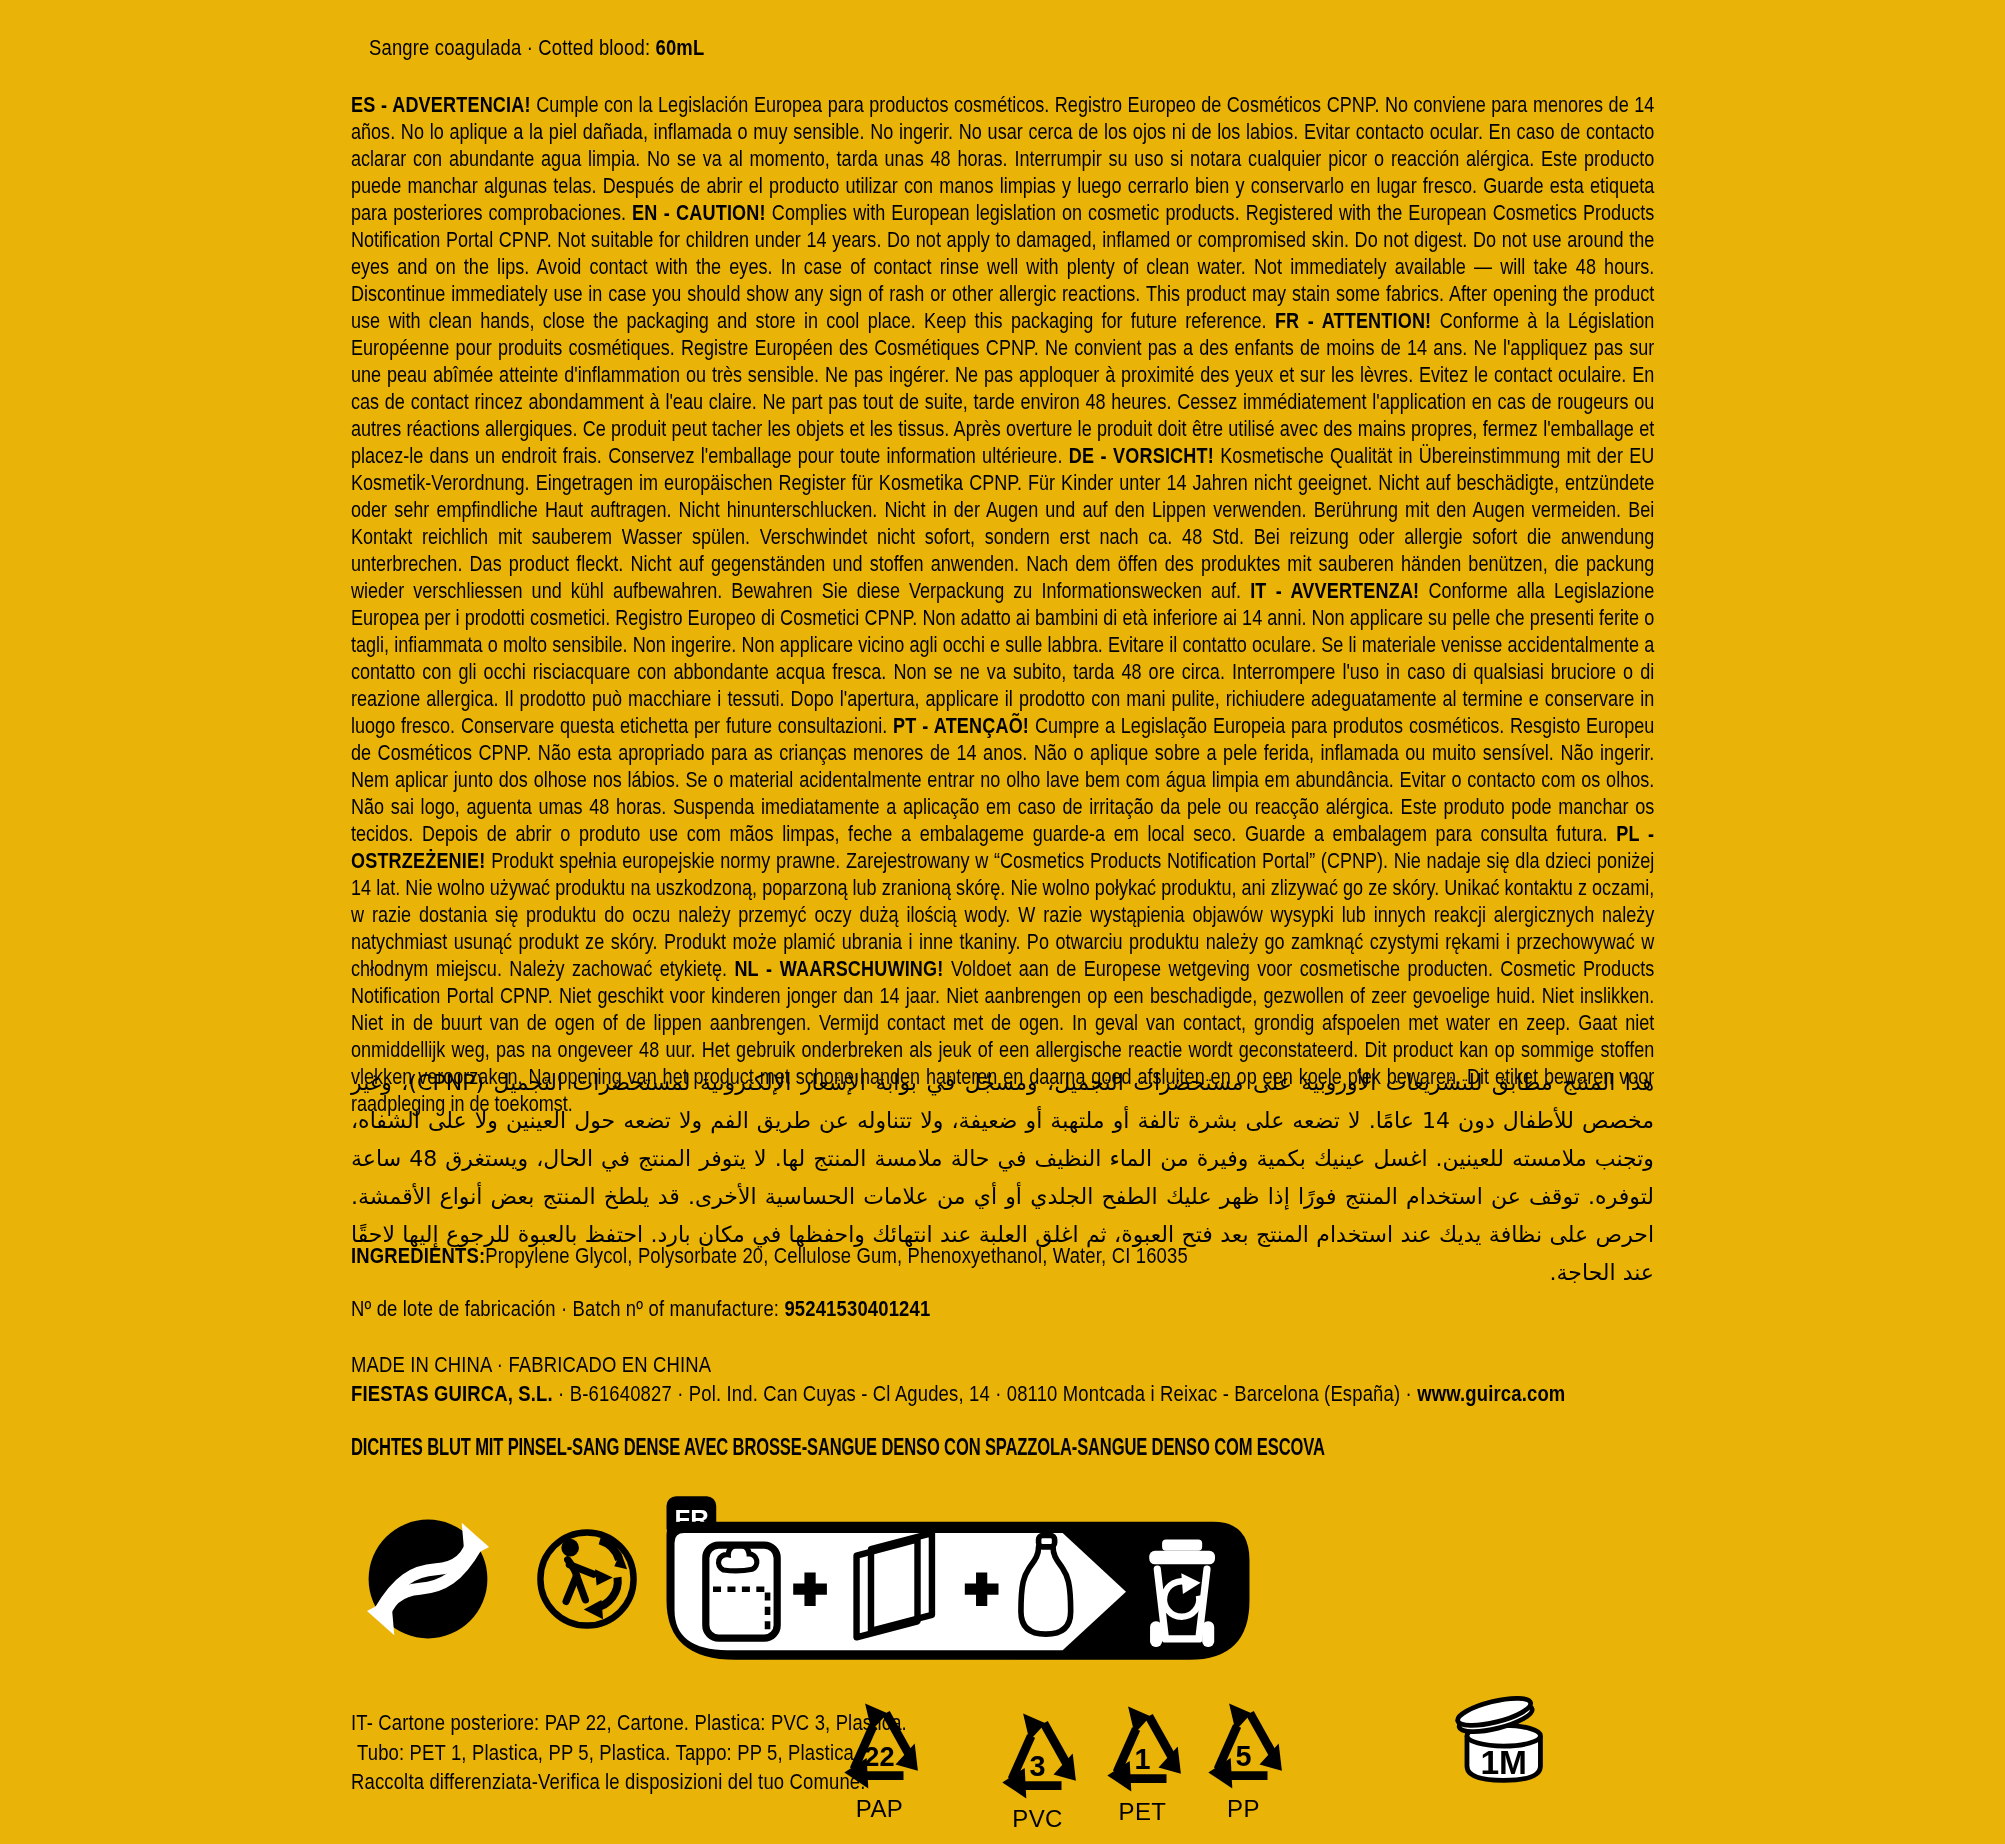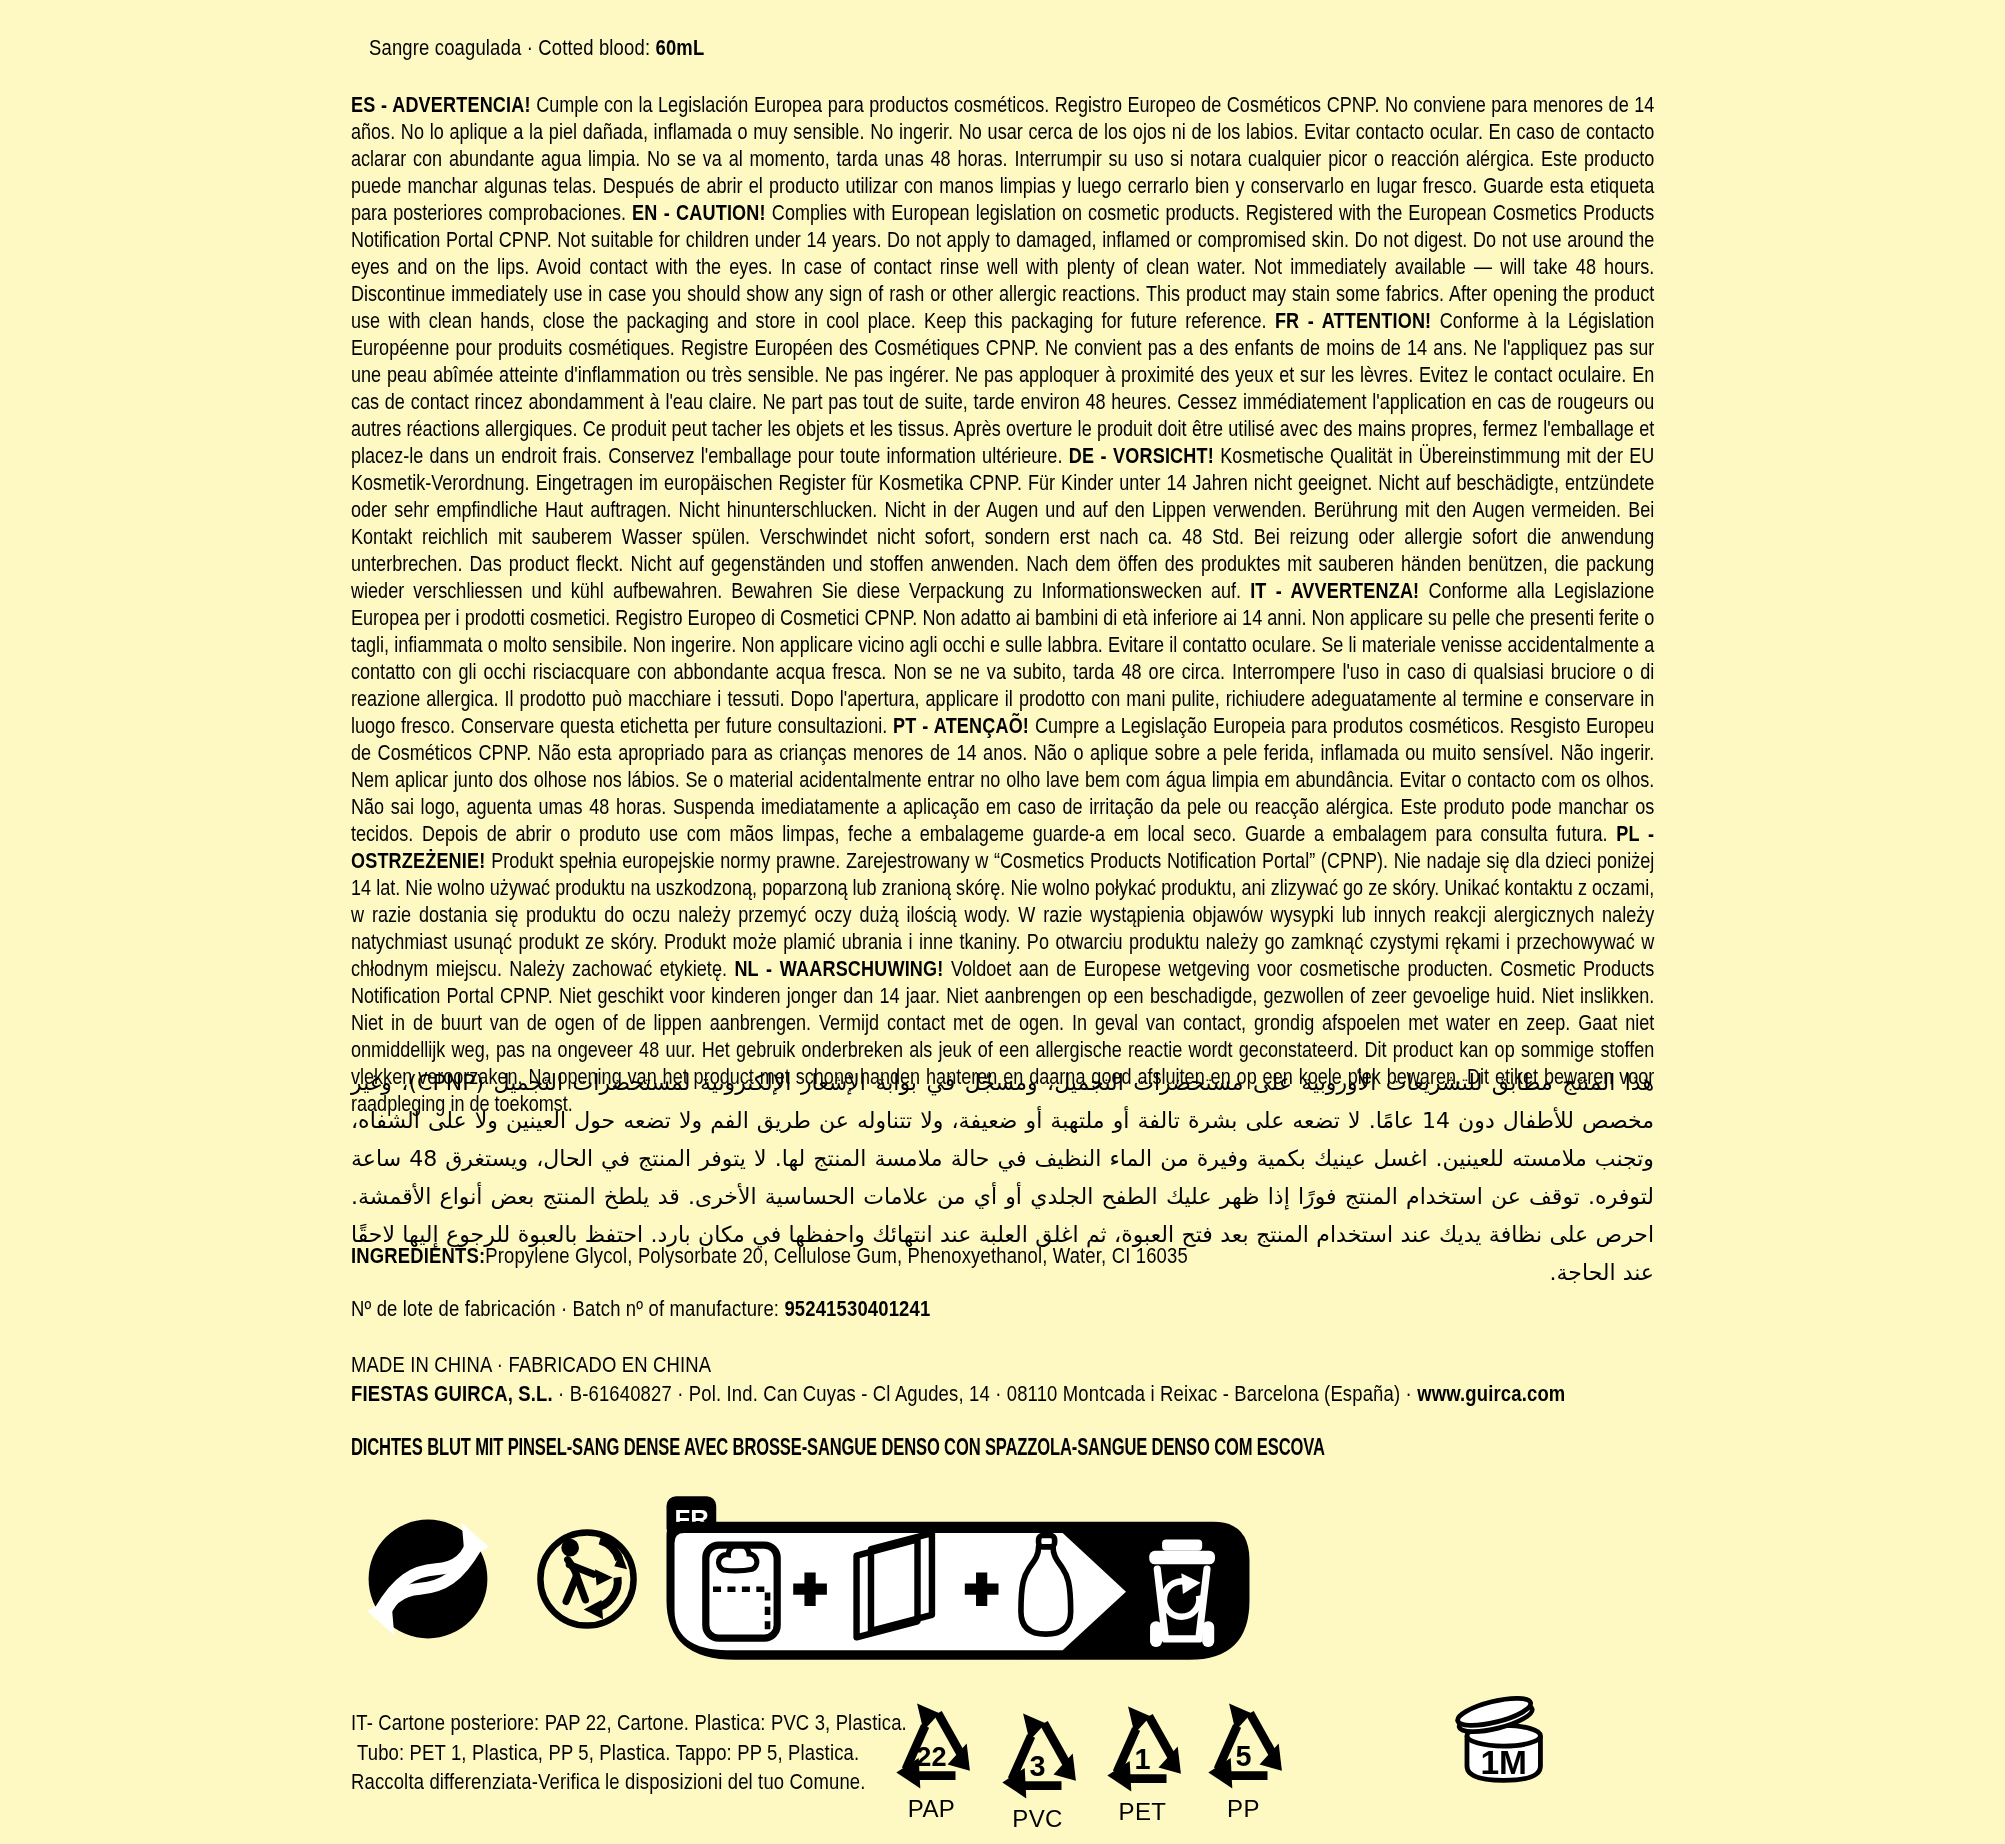--- a/index.html
+++ b/index.html
@@ -1,16 +1,16 @@
 <!DOCTYPE html>
 <html style="font-size:13px"><head>
 <meta charset="utf-8">
 <style>
   html,body{margin:0;padding:0;background:#fff;}
-  .canvas{position:relative;width:2005px;height:1845px;background:#fef9c3;color:#000;
+  .canvas{position:relative;width:2005px;height:1845px;background:#eab308;color:#000;
           font-family:"Liberation Sans",sans-serif;overflow:hidden;}
   .abs{position:absolute;}
   .cond{transform:scaleX(0.82);transform-origin:0 0;white-space:nowrap;}
   .line{font-size:22.5px;letter-spacing:0.2px;}
   .legal{width:1588px;font-size:22px;line-height:27px;text-align:justify;
          transform:scaleX(0.8207);transform-origin:0 0;}
   .legal b{letter-spacing:0.2px;}
   .arabic{width:1303px;font-size:22px;line-height:38px;text-align:justify;direction:rtl;
           font-family:"DejaVu Sans",sans-serif;}
   .prodnames{font-weight:bold;font-size:23px;letter-spacing:-0.2px;
@@ -105,21 +105,21 @@
       <rect x="622" y="58" width="50" height="14" rx="5" fill="#fff"></rect>
       <rect x="606" y="72" width="82" height="17" rx="7" fill="#fff"></rect>
       <path d="M616,95 L626,180 M678,95 L668,180 M626,182 H668" stroke="#fff" stroke-width="9" stroke-linecap="round" fill="none"></path>
       <rect x="607" y="160" width="15" height="32" rx="7" fill="#fff"></rect>
       <rect x="672" y="160" width="15" height="32" rx="7" fill="#fff"></rect>
       <path d="M655,112 A22,22 0 1 0 668,128" fill="none" stroke="#fff" stroke-width="8"></path>
       <polygon points="646,100 670,112 648,126" fill="#fff"></polygon>
     </g>
   </svg>
 
-  <div class="abs tri" style="left:885px;top:1694px;">
+  <div class="abs tri" style="left:833px;top:1694px;">
     <svg width="93" height="96" viewBox="0 0 112 120">
       <g stroke="#000" stroke-width="11" fill="none">
         <path d="M24,94 L48,40"></path>
           <path d="M64,24 L92,74"></path>
           <path d="M86,102 L34,102"></path>
       </g>
       <g fill="#000">
         <polygon points="38,12 66,24 46,46"></polygon>
           <polygon points="100,62 104,96 76,88"></polygon>
           <polygon points="42,118 12,98 40,80"></polygon>

